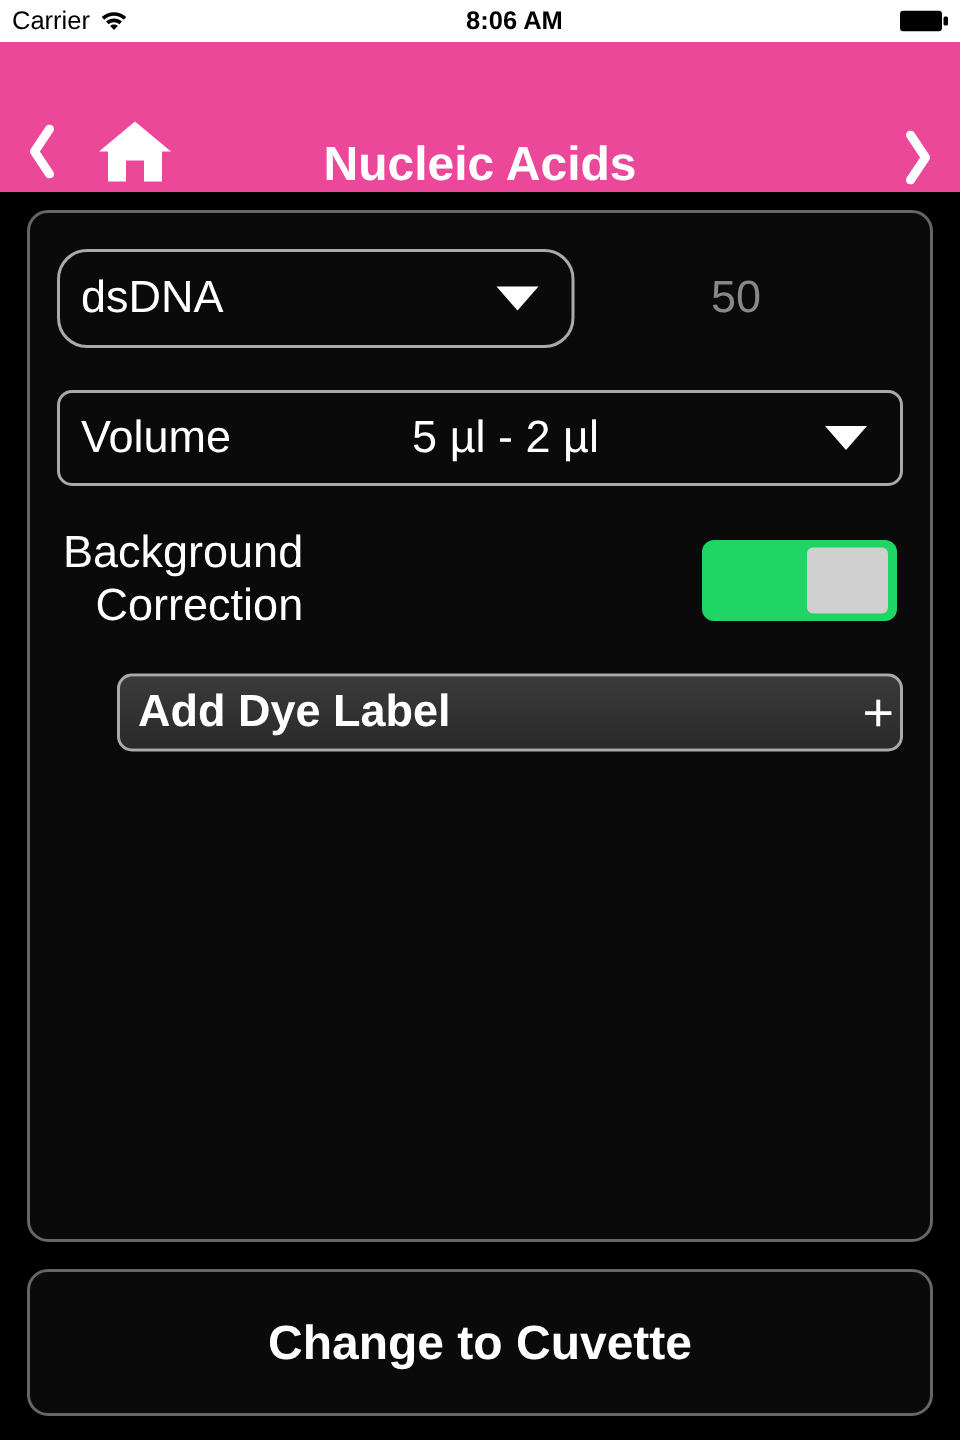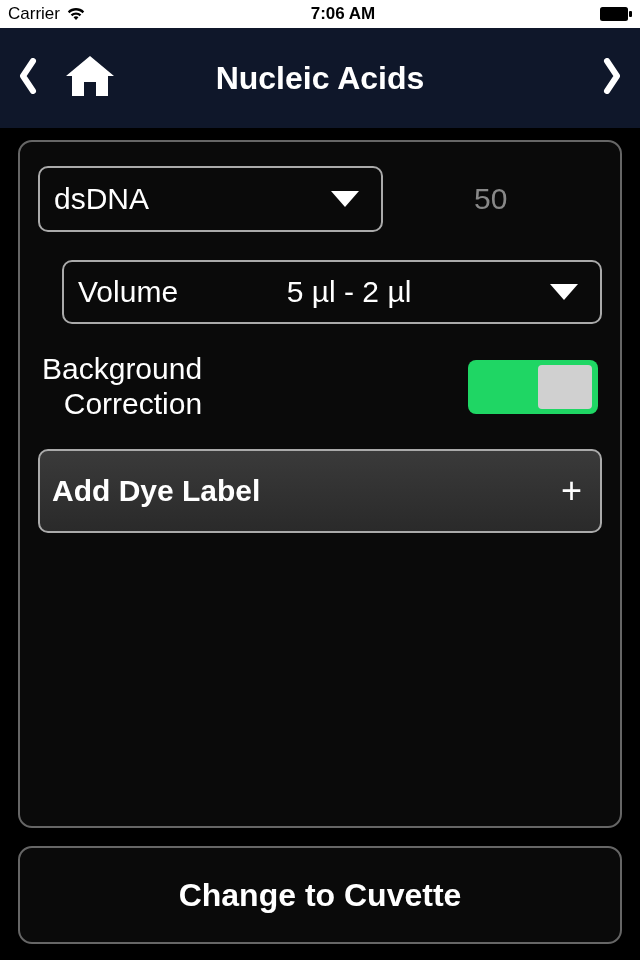--- a/index.html
+++ b/index.html
@@ -5,72 +5,72 @@
   * { box-sizing: border-box; margin: 0; padding: 0; }
   html, body { width: 640px; height: 960px; background: #000; font-family: -apple-system, "Segoe UI", Helvetica, Arial, sans-serif; overflow: hidden; }
   
   
   .status-bar { height: 28px; background: #fff; display: flex; align-items: center; justify-content: space-between; padding: 0 8px; font-size: 17px; font-weight: 500; color: #000; }
   .status-left { display: flex; align-items: center; gap: 6px; }
   .status-right { display: flex; align-items: center; gap: 6px; }
   .wifi-icon, .battery-icon { display: inline-flex; }
   
   
-  .nav-bar { height: 100px; background: #0f172a; display: flex; align-items: center; padding: 0 18px; position: relative; }
+  .nav-bar { height: 100px; background: #ec4899; display: flex; align-items: flex-end; padding: 0 18px; position: relative; }
   .nav-left { display: flex; align-items: center; gap: 26px; }
   .nav-title { position: absolute; left: 50%; transform: translateX(-50%); color: #fff; font-size: 32px; font-weight: 700; }
   .nav-right { margin-left: auto; }
   .chev { width: 20px; height: 36px; }
   .home-icon { width: 52px; height: 44px; }
   
   
   .content { padding: 12px 18px 0 18px; display: flex; flex-direction: column; gap: 18px; height: calc(960px - 28px - 100px); }
   .panel { background: #0a0a0a; border: 2px solid #666; border-radius: 14px; padding: 24px 18px 18px 18px; flex: 1; display: flex; flex-direction: column; gap: 28px; }
   
   
   .row-sample { display: flex; align-items: center; gap: 20px; }
-  .select-sample { flex: 0 0 345px; height: 66px; border: 2px solid #aaa; border-radius: 10px; display: flex; align-items: center; justify-content: space-between; padding: 0 22px 0 14px; color: #fff; font-size: 30px; font-weight: 500; background: #0a0a0a; }
+  .select-sample { flex: 0 0 345px; height: 66px; border: 2px solid #aaa; border-radius: 20px; display: flex; align-items: center; justify-content: space-between; padding: 0 22px 0 14px; color: #fff; font-size: 30px; font-weight: 500; background: #0a0a0a; }
   .sample-value { color: #888; font-size: 30px; font-weight: 500; margin-left: 71px; }
   .triangle-down { width: 0; height: 0; border-left: 14px solid transparent; border-right: 14px solid transparent; border-top: 16px solid #fff; }
   
   
-  .select-volume { height: 64px; border: 2px solid #aaa; border-radius: 10px; display: flex; align-items: center; padding: 0 22px 0 14px; color: #fff; font-size: 30px; font-weight: 500; background: #0a0a0a; margin-left: 24px; }
+  .select-volume { height: 64px; border: 2px solid #aaa; border-radius: 10px; display: flex; align-items: center; padding: 0 22px 0 14px; color: #fff; font-size: 30px; font-weight: 500; background: #0a0a0a; }
   .vol-label { flex: 0 0 auto; }
   .vol-value { flex: 1; text-align: center; margin-left: -30px; }
   
   
   .row-bg, .row-manual { display: flex; align-items: center; justify-content: space-between; padding: 0 4px; }
   .row-label { color: #fff; font-size: 30px; font-weight: 500; line-height: 1.15; text-align: right; }
   .toggle { width: 130px; height: 54px; border-radius: 8px; position: relative; }
   .toggle-on { background: #1fd664; }
   .toggle-off { background: #333; }
   .knob { position: absolute; top: 5px; width: 54px; height: 44px; background: #d0d0d0; border-radius: 4px; }
   .toggle-on .knob { right: 6px; }
   .toggle-off .knob { left: 6px; }
   
   
-  .add-dye { height: 84px; border: 2px solid #aaa; border-radius: 10px; background: linear-gradient(#3a3a3a, #2a2a2a); display: flex; align-items: center; justify-content: space-between; padding: 0 18px 0 12px; color: #fff; font-size: 30px; font-weight: 700; }
+  .add-dye { height: 52px; border: 2px solid #aaa; border-radius: 10px; background: linear-gradient(#3a3a3a, #2a2a2a); display: flex; align-items: center; justify-content: space-between; padding: 0 4px 0 12px; color: #fff; font-size: 30px; font-weight: 700; margin-left: 40px; }
   .plus { font-size: 36px; font-weight: 400; }
   
   
   .bottom-btn { height: 98px; border: 2px solid #666; border-radius: 14px; background: #0a0a0a; display: flex; align-items: center; justify-content: center; color: #fff; font-size: 32px; font-weight: 700; margin-bottom: 16px; }
 </style>
 </head>
 <body>
 
 <div class="status-bar">
   <div class="status-left">
     <span>Carrier</span>
     <span class="wifi-icon">
       <svg width="20" height="14" viewBox="0 0 20 14">
           <path d="M10 13 L7.5 10.3 C8.9 9 11.1 9 12.5 10.3 Z M4.7 7.4 C7.6 4.7 12.4 4.7 15.3 7.4 L13.6 9.2 C11.6 7.3 8.4 7.3 6.4 9.2 Z M1.8 4.4 C6.3 0 13.7 0 18.2 4.4 L16.5 6.2 C12.9 2.7 7.1 2.7 3.5 6.2 Z" fill="#000"></path>
         </svg>
     </span>
   </div>
-  <span style="font-weight:600">7:06 AM</span>
+  <span style="font-weight:600">8:06 AM</span>
   <div class="status-right">
     <span class="battery-icon">
       <svg width="32" height="14" viewBox="0 0 32 14">
           <rect x="0" y="0" width="28" height="14" rx="2.5" fill="#000"></rect>
           <rect x="29" y="4" width="3" height="6" rx="1" fill="#000"></rect>
         </svg>
     </span>
   </div>
 </div>
 

